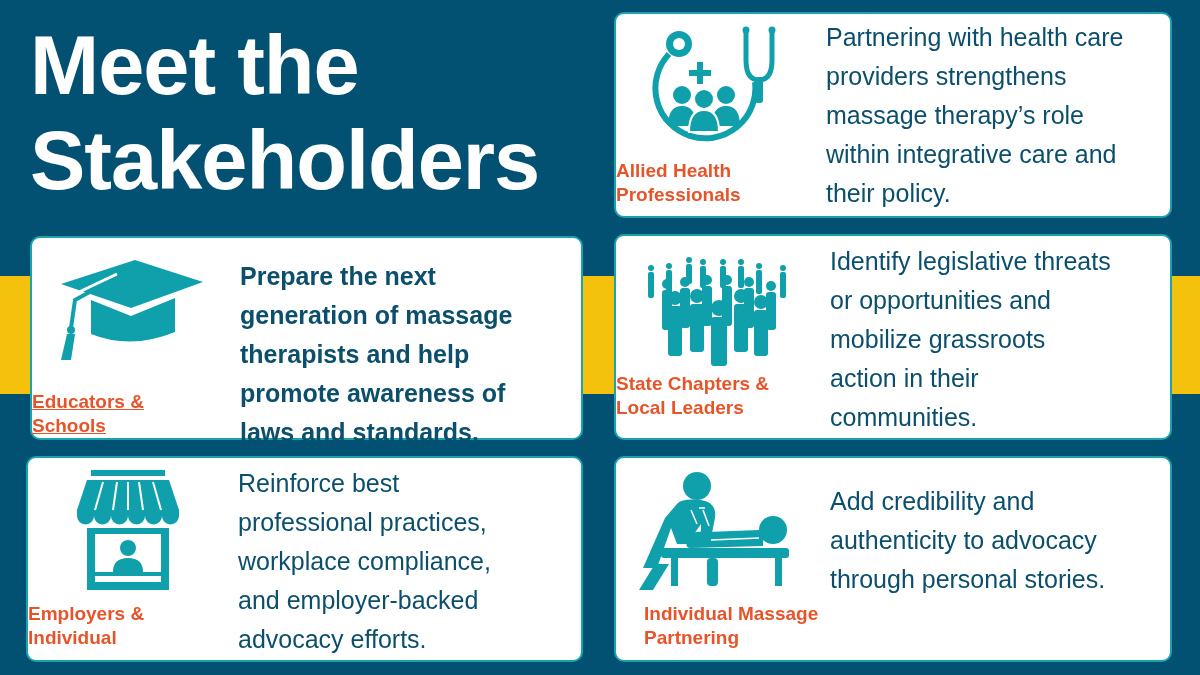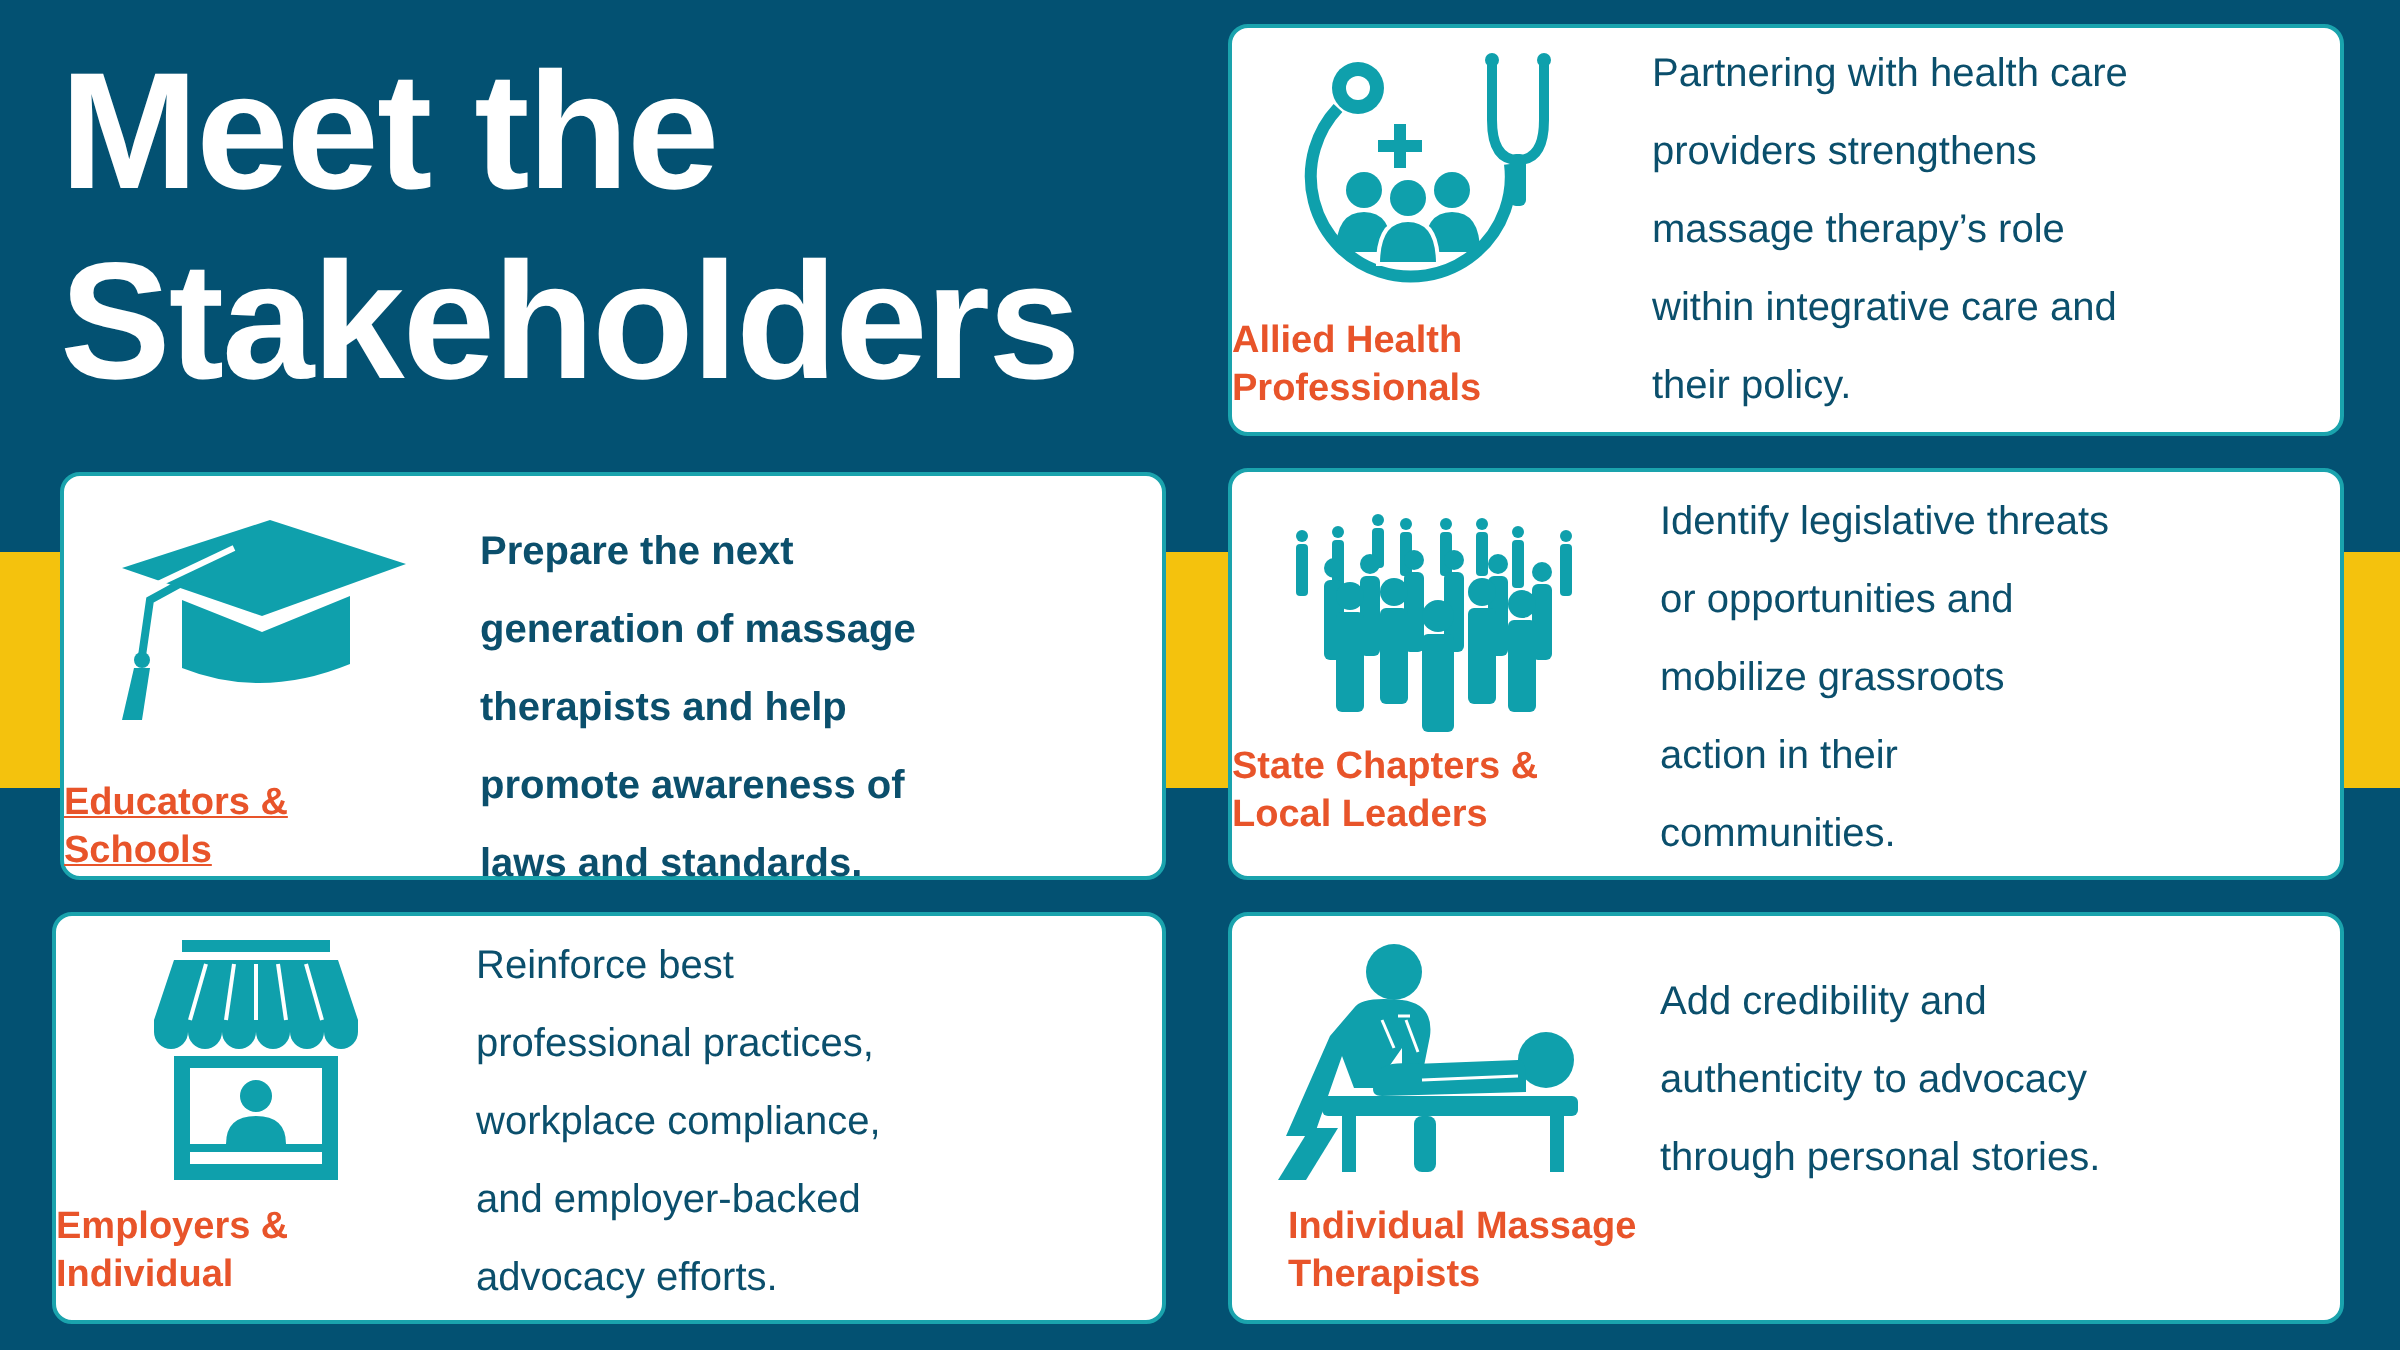--- a/index.html
+++ b/index.html
@@ -3,21 +3,21 @@
 <meta charset="utf-8">
 <style>
   html, body { margin:0; padding:0; }
   body { width:1200px; height:675px; overflow:hidden; background:#035172; position:relative; font-family:"Liberation Sans", "DejaVu Sans", sans-serif; }
   .band { position:absolute; left:0; top:276px; width:1200px; height:118px; background:#f4c20d; }
   .title { position:absolute; left:30px; top:18px; color:#ffffff; font-weight:bold; font-size:83px; line-height:95px; letter-spacing:-1px; margin:0; }
   .card { position:absolute; background:#ffffff; border:2px solid #1aa3ad; border-radius:10px; box-sizing:border-box; }
   .card .iconwrap { position:absolute; left:0; top:0; width:200px; height:100%; }
   .card .icon { position:absolute; left:50%; transform:translateX(-50%); }
   .card .label { position:absolute; left:0; width:200px; text-align:left; color:#e8542a; font-weight:bold; font-size:19px; line-height:24px; }
-  .card .desc { position:absolute; color:#0b4f6c; font-size:20px; line-height:39px; margin:0; }
+  .card .desc { position:absolute; color:#0b4f6c; font-size:25px; line-height:39px; margin:0; }
   .card .desc span { display:block; white-space:nowrap; }
 </style>
 </head>
 <body>
 
 <div class="band"></div>
 
 <h1 class="title">
   <span style="display:block">Meet the</span>
   <span style="display:block">Stakeholders</span>
@@ -201,21 +201,21 @@
       </g>
       <g stroke="#fff" stroke-width="1.5" fill="none">
         <line x1="60" y1="42" x2="66" y2="56"></line>
         <line x1="72" y1="42" x2="78" y2="58"></line>
         <line x1="68" y1="40" x2="74" y2="40"></line>
         <line x1="80" y1="72" x2="128" y2="70"></line>
       </g>
     </svg>
     <div class="label" style="top:144px;padding-left:28px;">
       <span style="display:block">Individual Massage</span>
-      <span style="display:block">Therapists</span>
+      <span style="display:block">Partnering</span>
     </div>
   </div>
   <p class="desc" style="left:214px; top:24px;">
     <span>Add credibility and</span>
     <span>authenticity to advocacy</span>
     <span>through personal stories.</span>
   </p>
 </div>
 
 </body></html>

